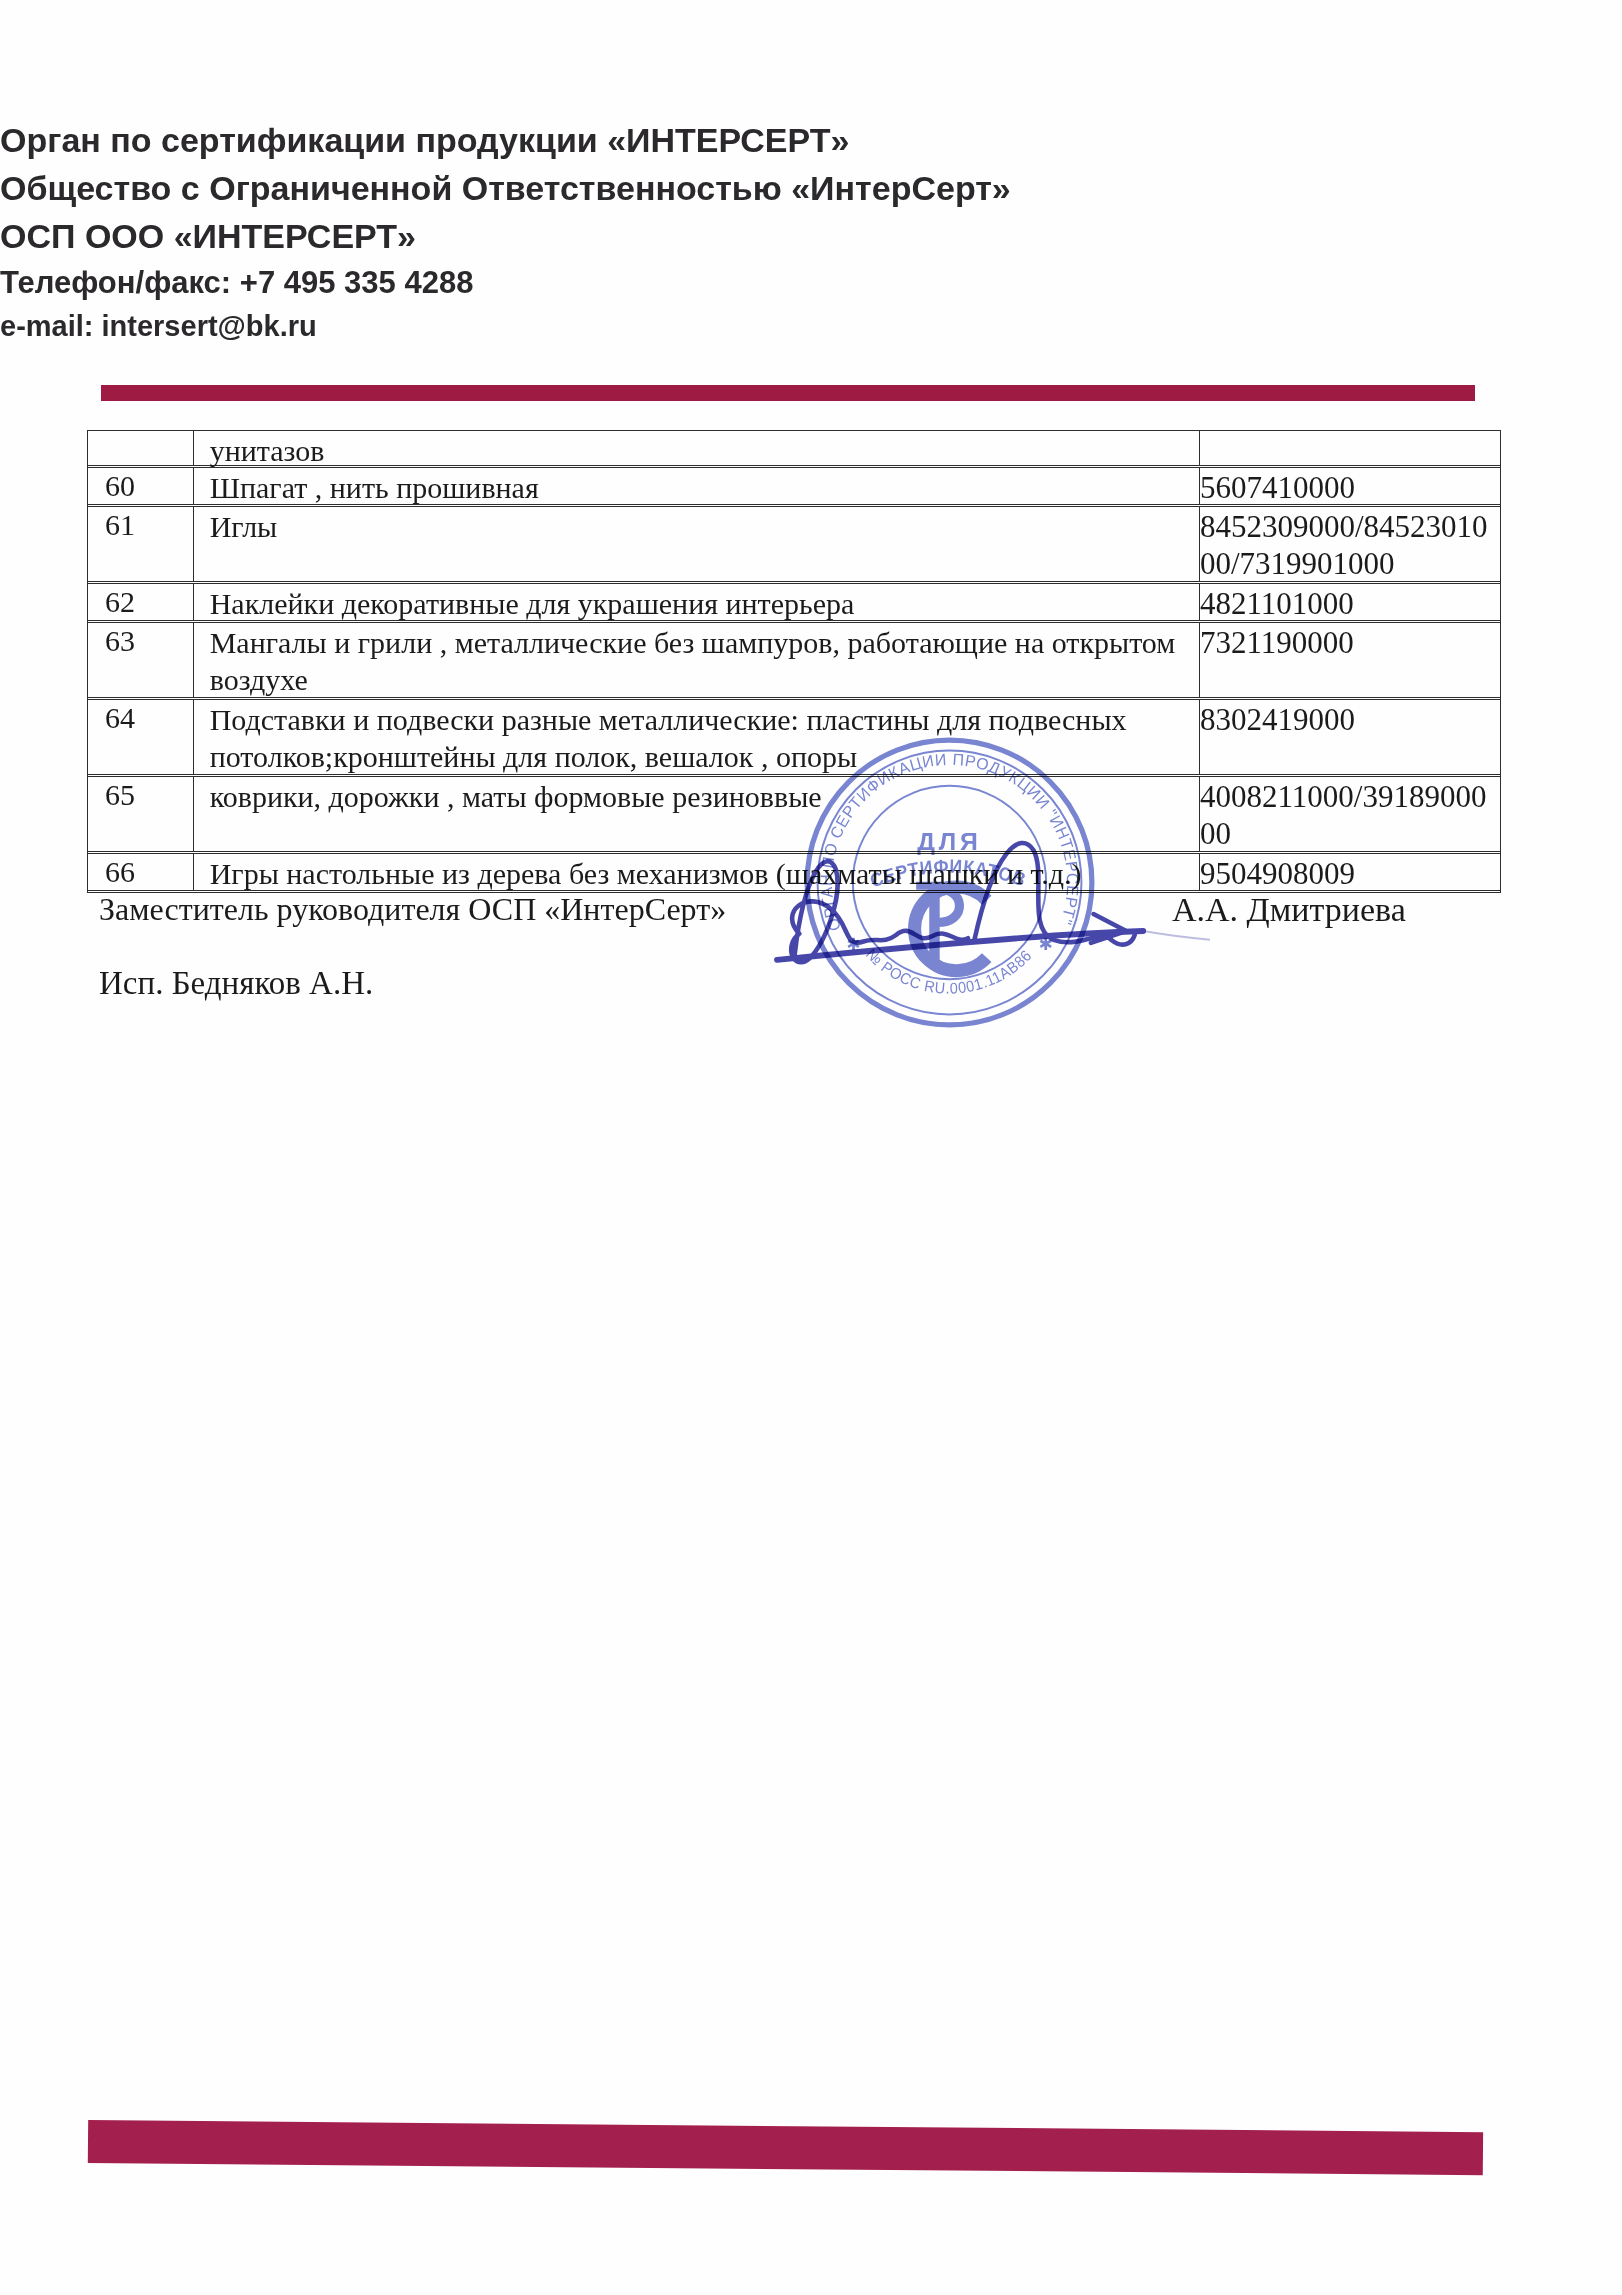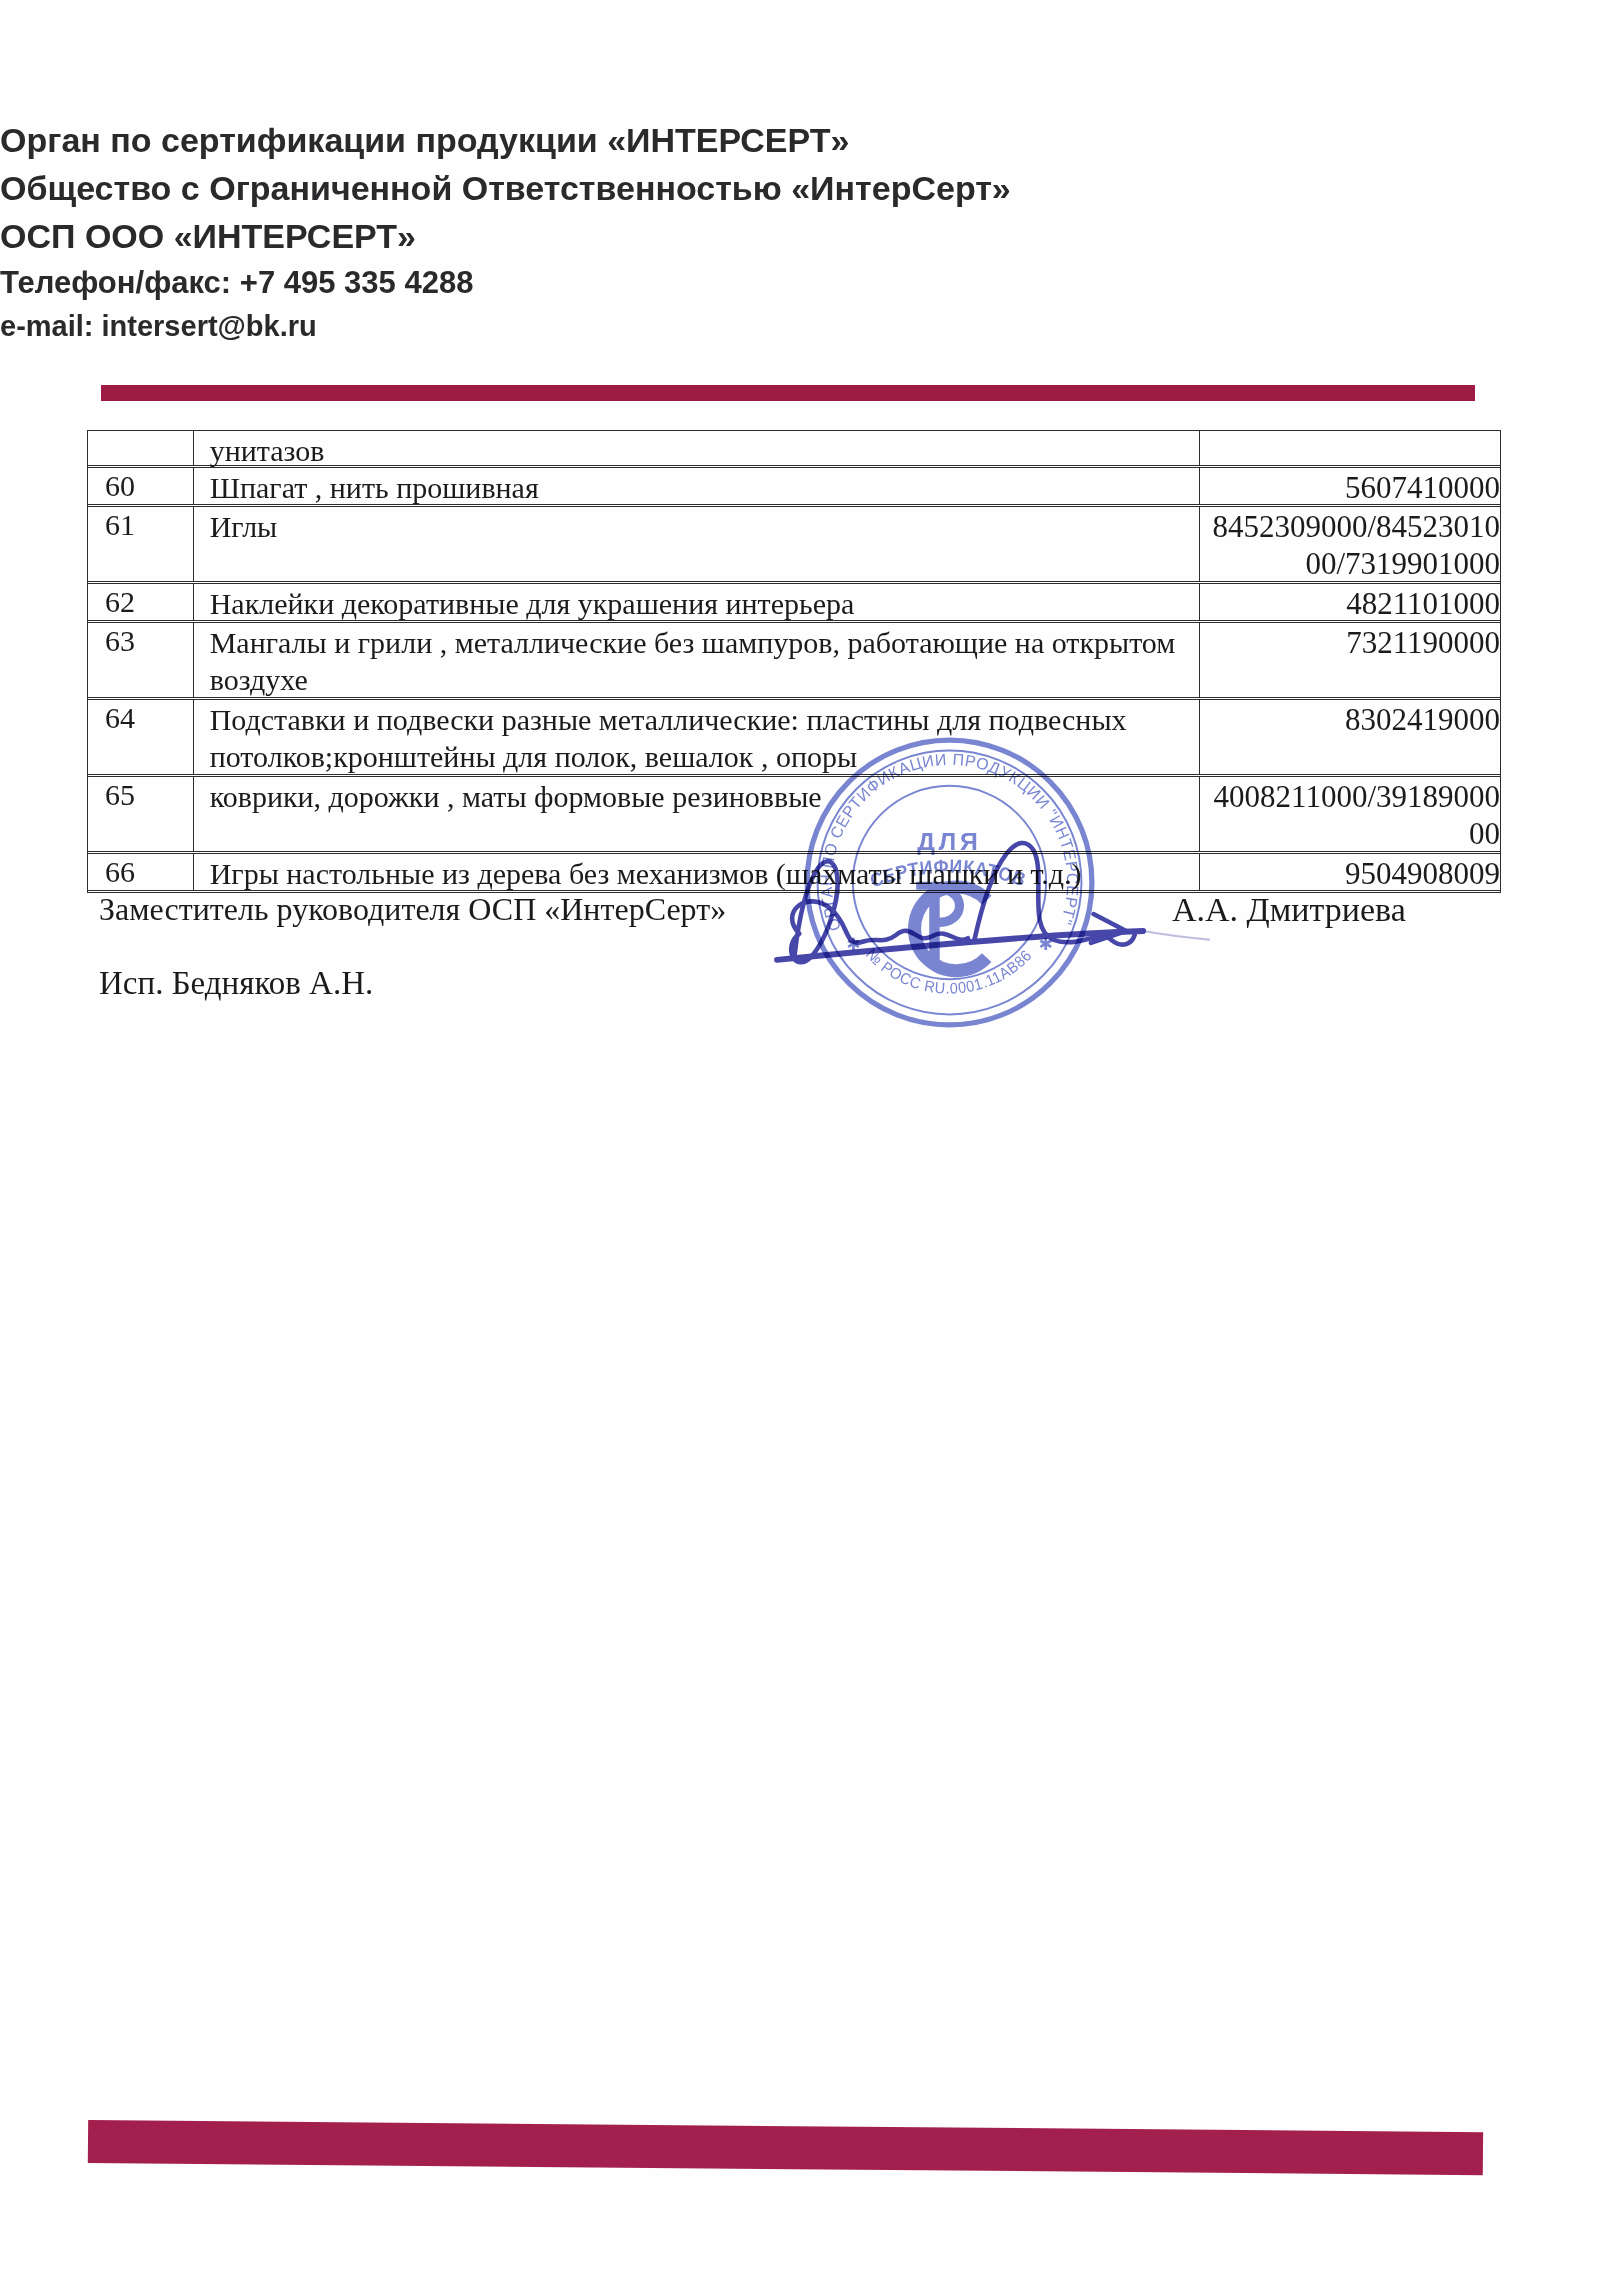--- a/index.html
+++ b/index.html
@@ -49,21 +49,21 @@
     border-right:1.3px solid var(--table-border);
     font-size:30px;padding:1.3px 0 0 17px;
   }
   .t-desc{
     flex:1 1 auto;
     border-right:1.3px solid var(--table-border);
     font-size:30px;padding:1.3px 19.6px 0 15.7px;
   }
   .t-code{
     width:300px;flex:0 0 300px;
-    font-size:31px;text-align:right;padding-top:1.3px;
+    font-size:31px;text-align:left;padding-top:1.3px;
   }
   .t-line{height:37px;line-height:37px;white-space:nowrap;}
   
   .signoff-role{position:absolute;left:99px;top:890px;font-size:32px;line-height:39px;}
   .signoff-name{position:absolute;left:1172px;top:890px;font-size:34px;line-height:39px;}
   .signoff-exec{position:absolute;left:99px;top:964px;font-size:33px;line-height:39px;}
   
   .stamp-svg{
     position:absolute;left:796px;top:729px;width:307px;height:307px;
     mix-blend-mode:multiply;opacity:0.82;

